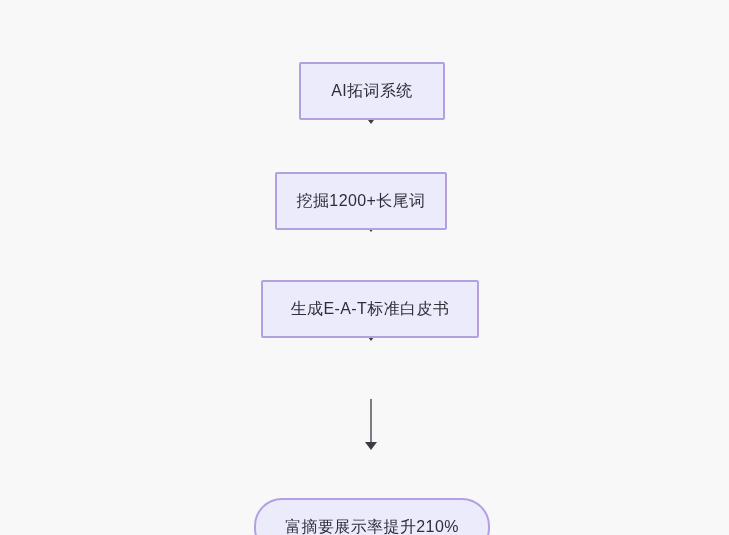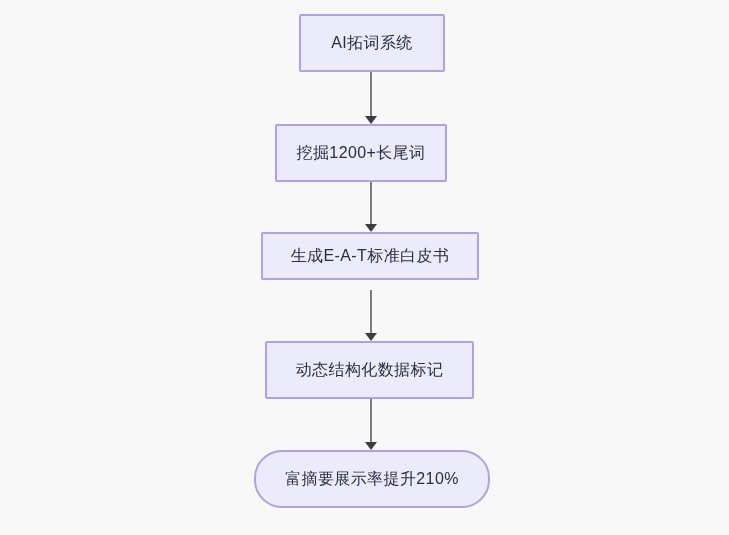--- a/index.html
+++ b/index.html
@@ -25,20 +25,21 @@
     background: #ecebfc;
     border: 2px solid #b3a0e0;
     border-radius: 2px;
     display: flex;
     align-items: center;
     justify-content: center;
     color: #2e2e38;
     font-size: 16px;
     letter-spacing: 0.4px;
     white-space: nowrap;
+    margin-top: 48px;
   }
   .node-label {
     display: block;
     line-height: 1;
   }
   .connector {
     position: absolute;
     width: 18px;
     pointer-events: none;
   }
@@ -78,22 +79,19 @@
     <div class="connector" style="left: 362px; top: 399px; height: 51px;">
       <div class="line" style="height: 43px; background: rgb(124, 124, 130);"></div>
       <div class="head" style="top: 43px; border-top-color: rgb(60, 60, 66);"></div>
     </div>
     <div class="node" style="left: 299px; top: 14px; width: 146px; height: 58px; background: rgb(236, 235, 252); border-color: rgb(179, 160, 224); color: rgb(46, 46, 56);">
       <span class="node-label">AI拓词系统</span>
     </div>
     <div class="node" style="left: 275px; top: 124px; width: 172px; height: 58px; background: rgb(236, 235, 252); border-color: rgb(179, 160, 224); color: rgb(46, 46, 56);">
       <span class="node-label">挖掘1200+长尾词</span>
     </div>
-    <div class="node" style="left: 261px; top: 232px; width: 218px; height: 48px; background: rgb(236, 235, 252); border-color: rgb(179, 160, 224); color: rgb(46, 46, 56);">
+    <div class="node" style="left: 261px; top: 232px; width: 218px; height: 58px; background: rgb(236, 235, 252); border-color: rgb(179, 160, 224); color: rgb(46, 46, 56);">
       <span class="node-label">生成E-A-T标准白皮书</span>
-    </div>
-    <div class="node" style="left: 265px; top: 341px; width: 209px; height: 58px; background: rgb(236, 235, 252); border-color: rgb(179, 160, 224); color: rgb(46, 46, 56);">
-      <span class="node-label">动态结构化数据标记</span>
     </div>
     <div class="node" style="left: 254px; top: 450px; width: 236px; height: 58px; background: rgb(236, 235, 252); border-color: rgb(179, 160, 224); color: rgb(46, 46, 56); border-radius: 28px;">
       <span class="node-label">富摘要展示率提升210%</span>
     </div>
   </div>
 
 </body></html>

